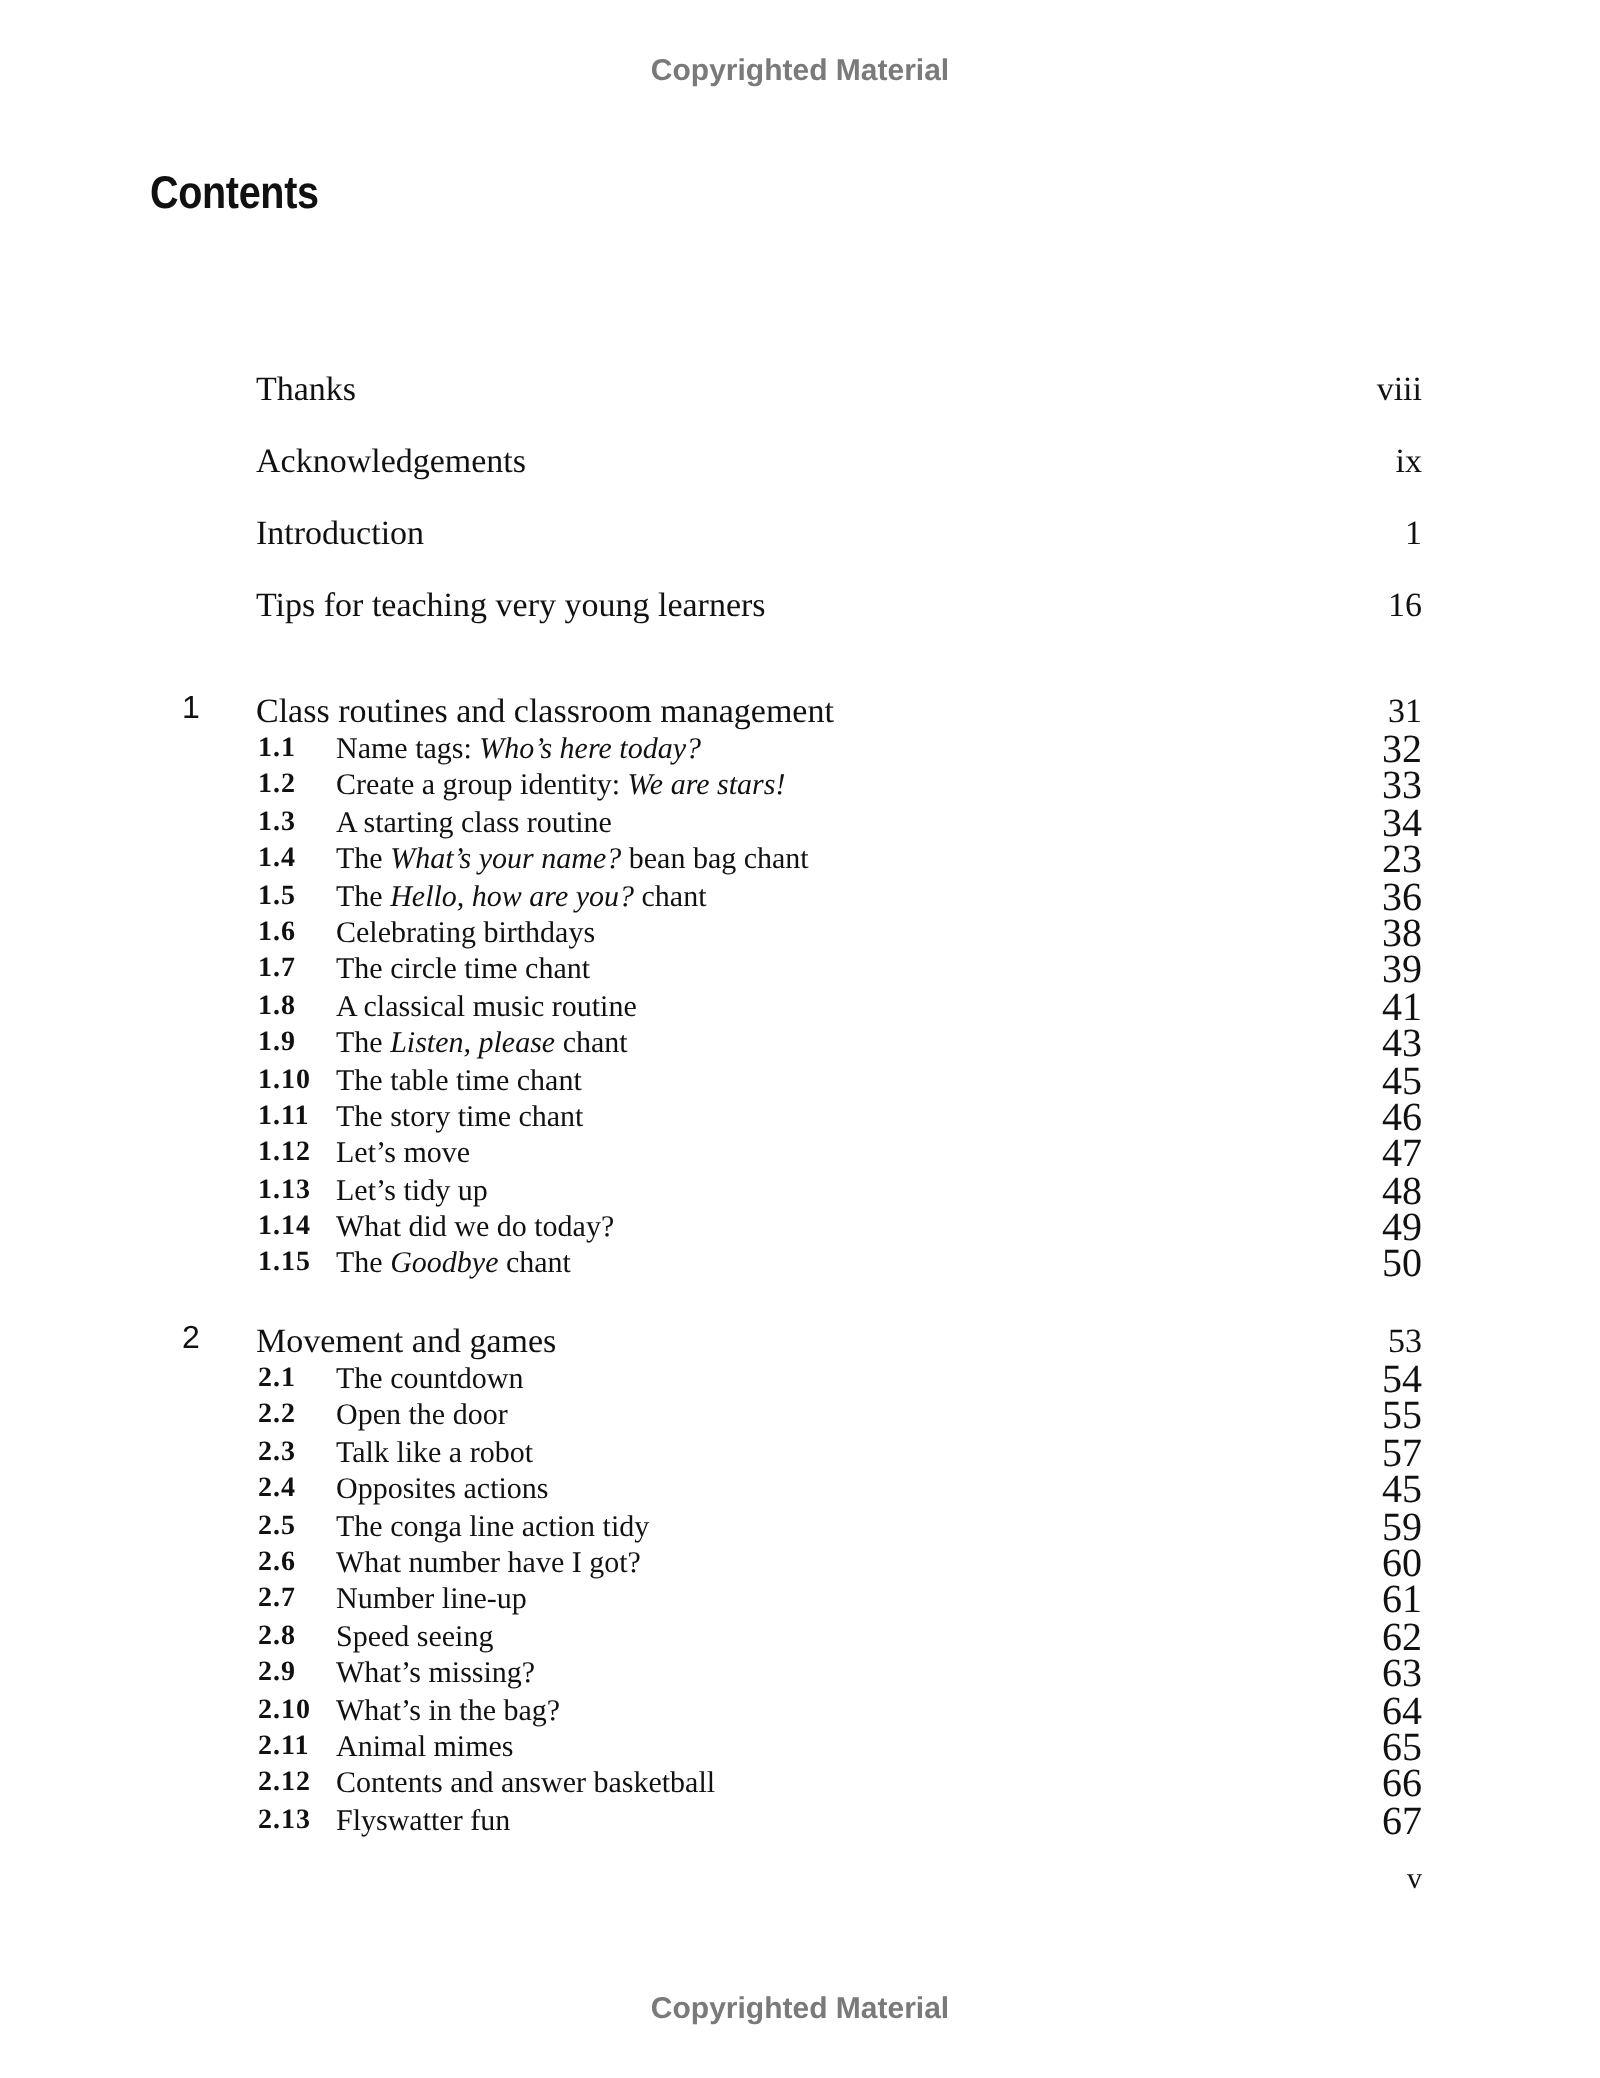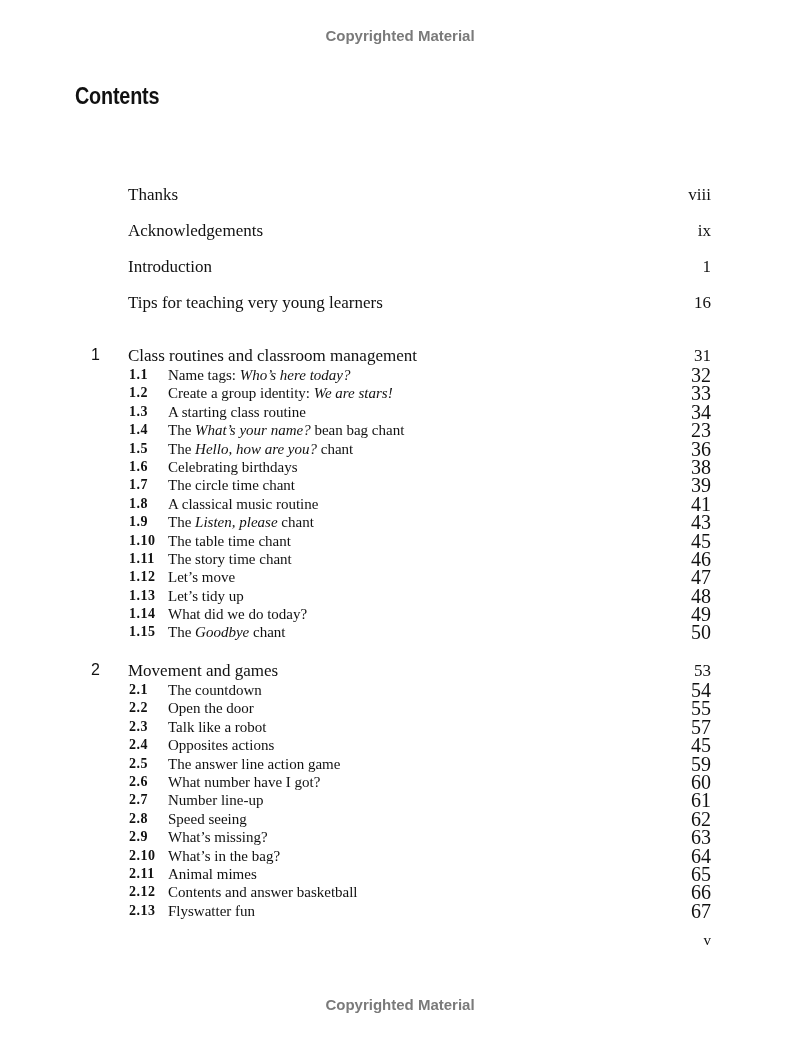--- a/index.html
+++ b/index.html
@@ -160,21 +160,21 @@
       <span class="sec-title"><span>Talk like a robot</span><i></i><span></span></span>
       <span class="sec-pg">57</span>
     </div>
     <div class="sec-row">
       <span class="sec-num">2.4</span>
       <span class="sec-title"><span>Opposites actions</span><i></i><span></span></span>
       <span class="sec-pg">45</span>
     </div>
     <div class="sec-row">
       <span class="sec-num">2.5</span>
-      <span class="sec-title"><span>The answer line action game</span><i></i><span></span></span>
+      <span class="sec-title"><span>The conga line action tidy</span><i></i><span></span></span>
       <span class="sec-pg">59</span>
     </div>
     <div class="sec-row">
       <span class="sec-num">2.6</span>
       <span class="sec-title"><span>What number have I got?</span><i></i><span></span></span>
       <span class="sec-pg">60</span>
     </div>
     <div class="sec-row">
       <span class="sec-num">2.7</span>
       <span class="sec-title"><span>Number line-up</span><i></i><span></span></span>

